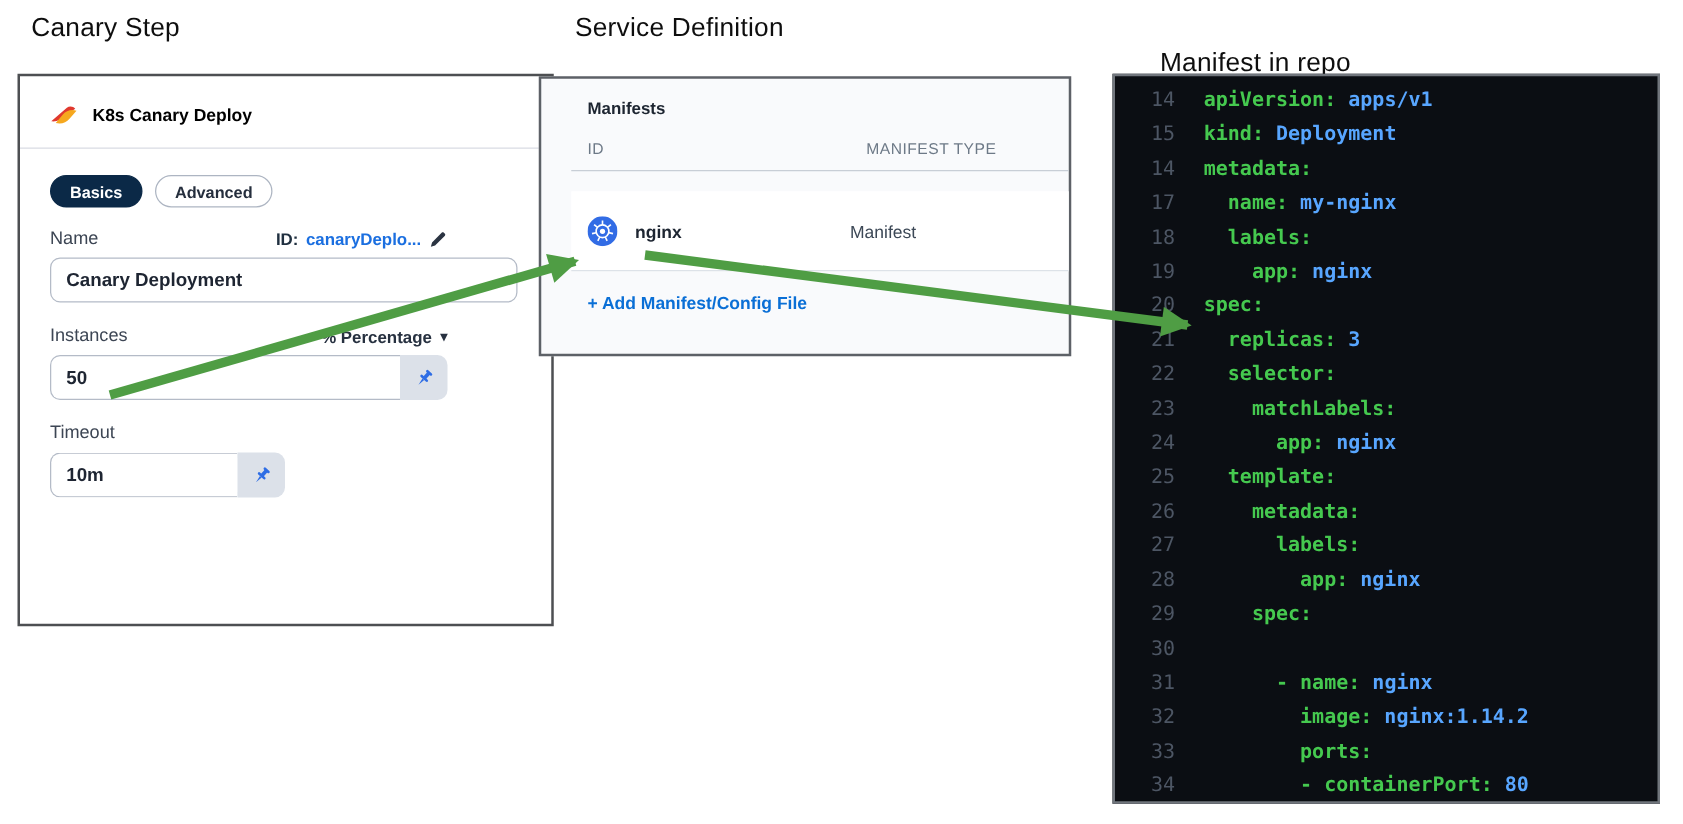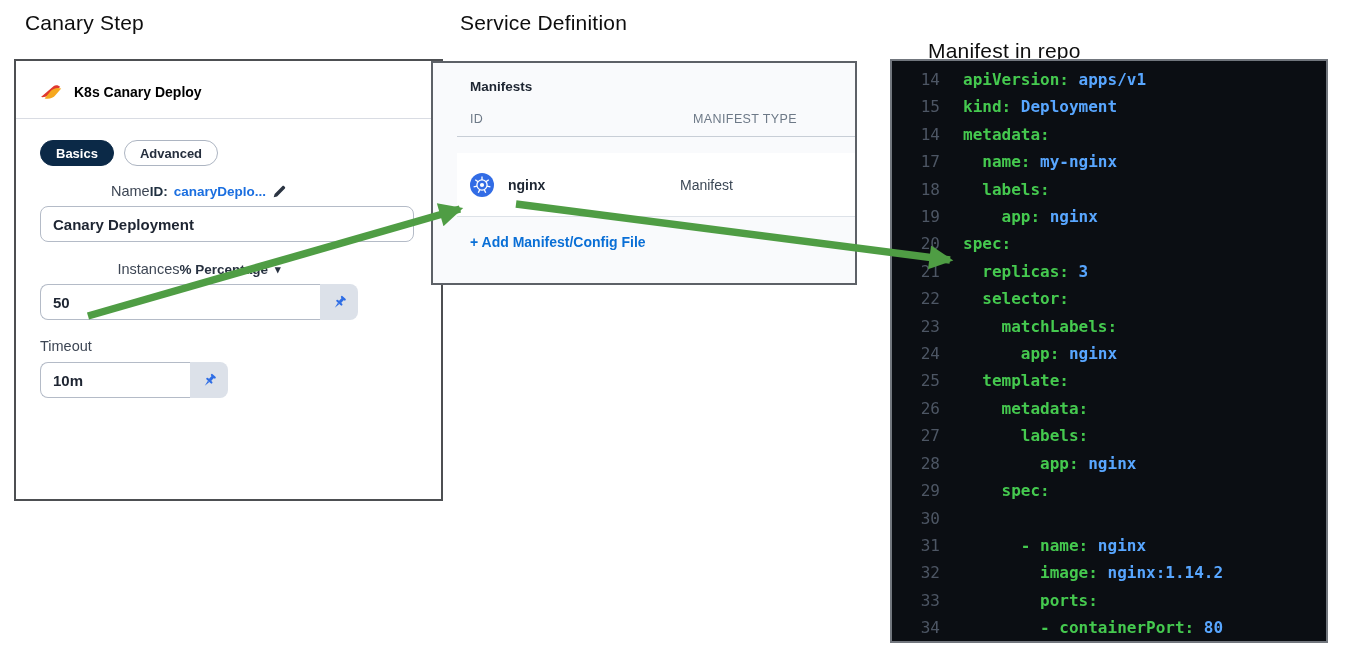--- a/index.html
+++ b/index.html
@@ -14,21 +14,21 @@
             background:#fff; border:2px solid #4d4f52; padding:20px 24px; }
   .p1-header { display:flex; align-items:center; gap:10px; margin-top:2px; }
   .p1-title { font-size:14px; font-weight:700; color:#000000; }
   .p1-divider { height:1px; background:#d9dce3; margin:17px -24px 0 -24px; }
   .pills { display:flex; gap:10px; margin-top:21px; }
   .pill { height:26px; border-radius:13px; padding:0 15px; display:flex; align-items:center;
           font-size:13px; cursor:pointer; }
   .pill.active { background:#0b2947; color:#fff; font-weight:700; border:1px solid #0b2947; }
   .pill.inactive { background:#fff; color:#252e3d; font-weight:600; border:1px solid #adb5c2; }
   .field { width:318px; }
-  .frow { display:flex; justify-content:center; align-items:center; }
+  .frow { display:flex; justify-content:space-between; align-items:center; }
   .name-row { margin-top:17px; }
   .lbl { font-size:14.5px; color:#3d4654; }
   .id-wrap { display:flex; align-items:center; gap:6px; }
   .id-prefix { font-size:13.5px; font-weight:600; color:#203040; }
   .id-link { font-size:13.5px; font-weight:600; color:#1b6fe0; cursor:pointer; }
   .txt-input { width:374px; height:36px; border:1px solid #b4bbc7; border-radius:8px;
                padding:0 12px; font-size:15px; font-weight:600; color:#1e2532;
                font-family:"Liberation Sans",sans-serif; background:#fff; margin-top:7px; }
   .inst-row { margin-top:19px; }
   .unit { display:flex; align-items:center; gap:7px; font-size:13.5px; font-weight:700; color:#273140; cursor:pointer; }

